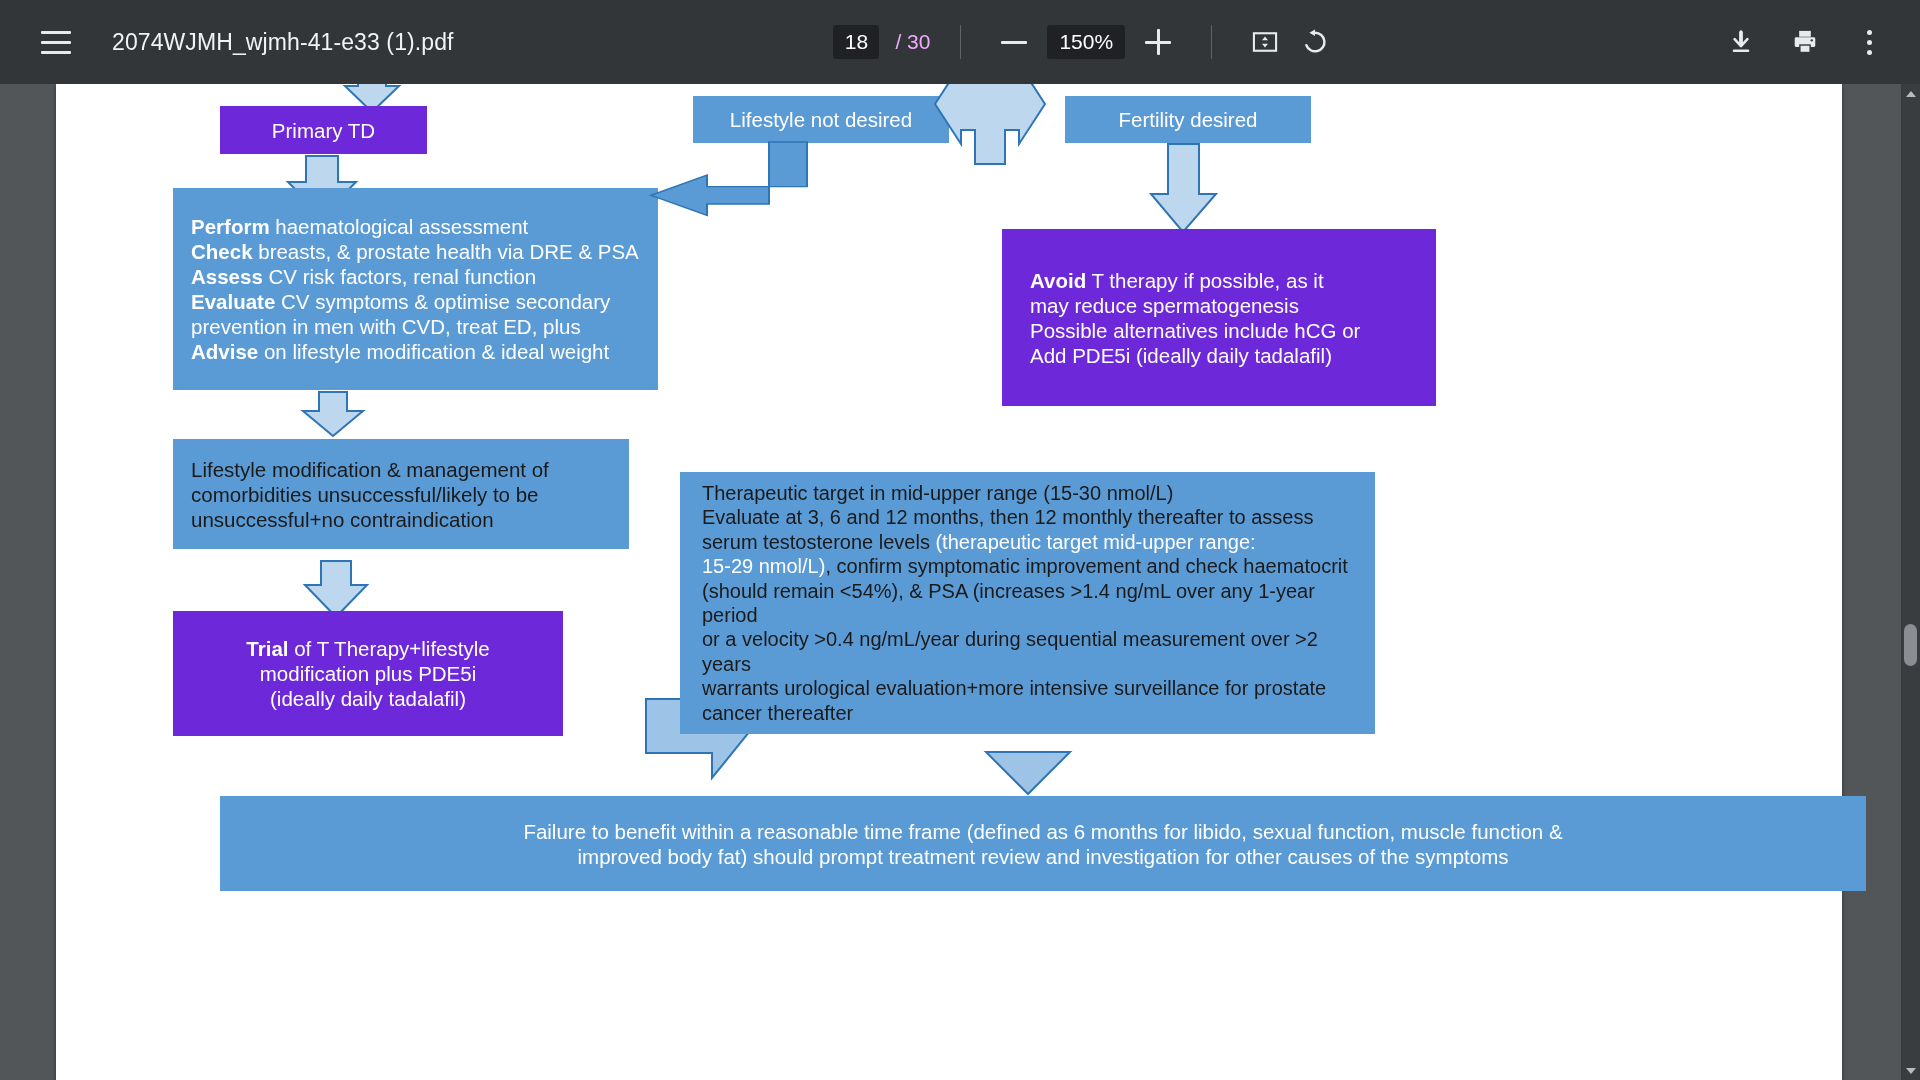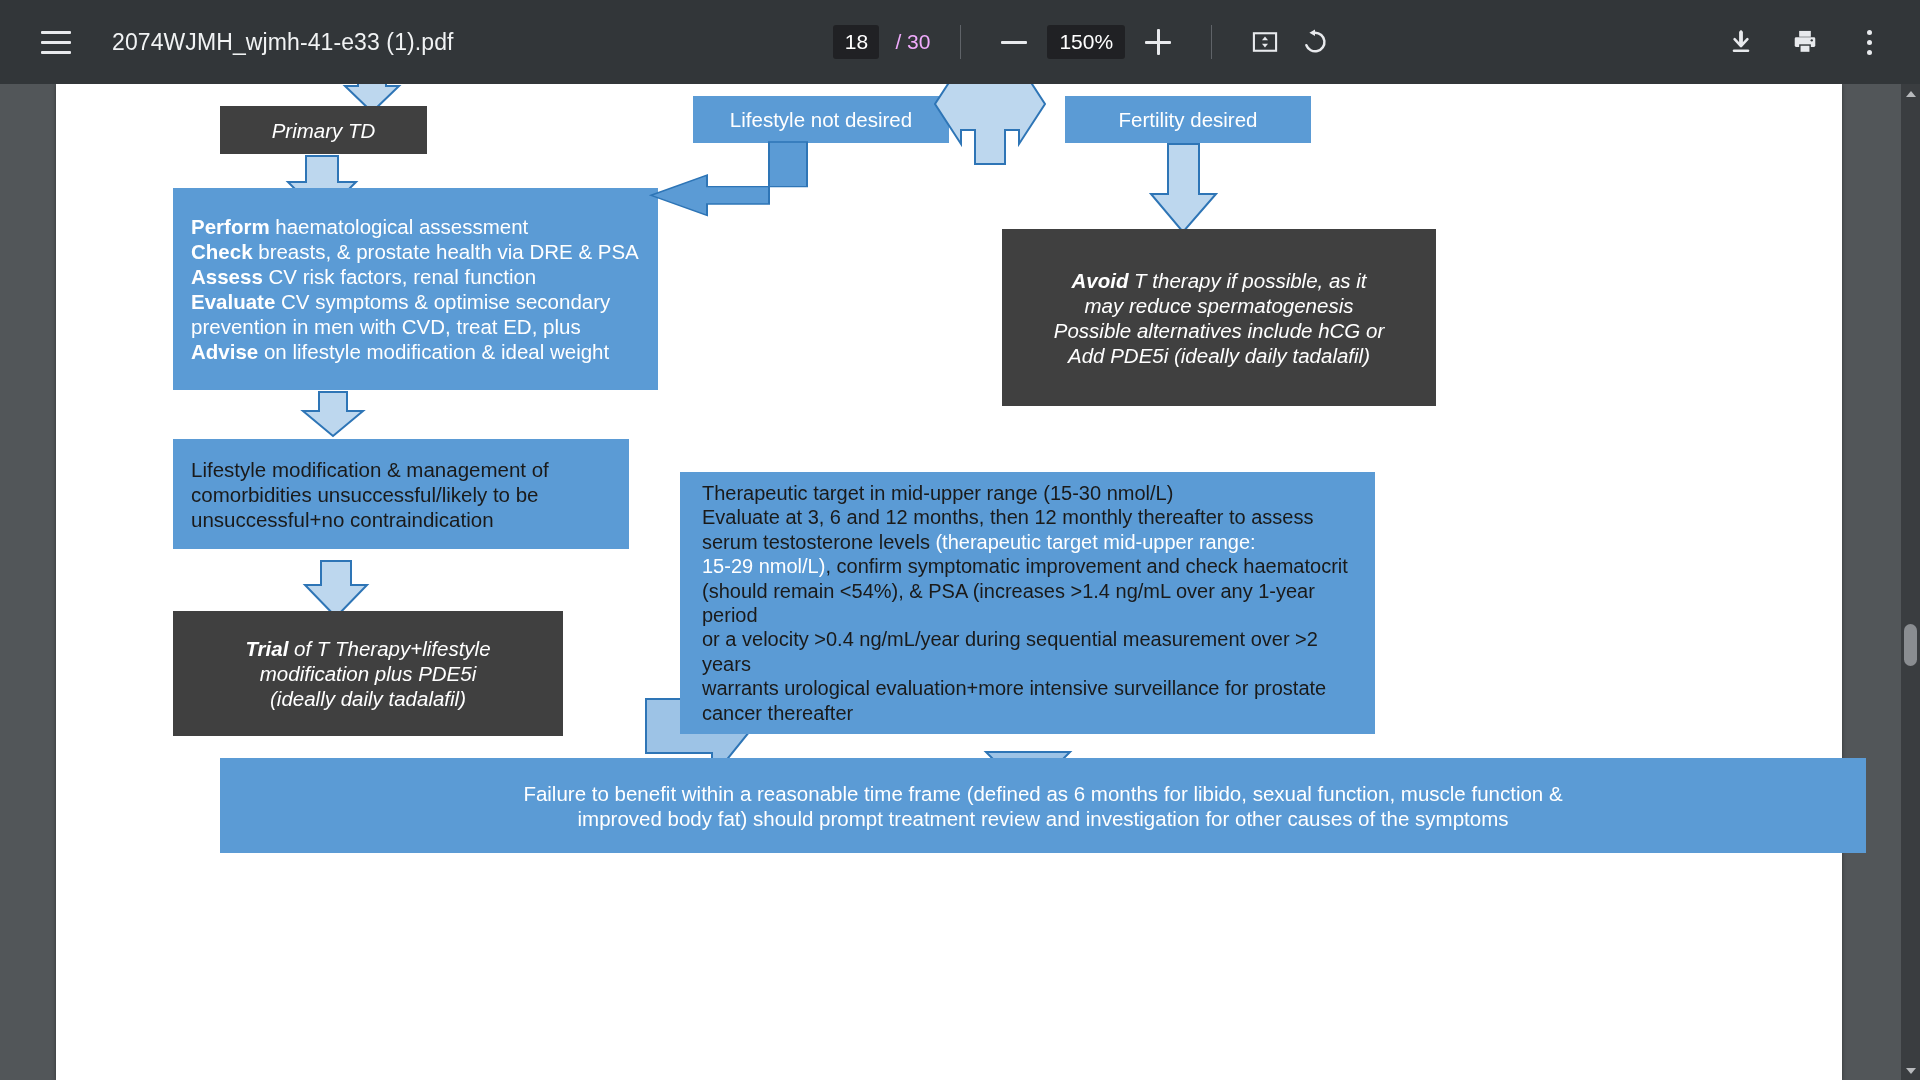--- a/index.html
+++ b/index.html
@@ -88,21 +88,21 @@
   }
 
   
   .box {
     position: absolute;
     display: flex; align-items: center;
     font-size: 20.5px; line-height: 1.22;
   }
   .box .inner { width: 100%; }
   .blue  { background: #5b9bd5; color: #ffffff; }
-  .red   { background: #404040; color: #ffffff; font-style: italic; }
+  .red   { background: #6d28d9; color: #ffffff; }
   .blue-dark-text { background: #5b9bd5; color: #1a1a1a; }
   .center-txt { text-align: center; justify-content: center; }
   b { font-weight: bold; }
   .wt { color: #ffffff; }
 
   .arrow-svg { position: absolute; overflow: visible; }
 </style>
 </head>
 <body>
 
@@ -241,21 +241,21 @@
       </svg>
 
       <svg class="arrow-svg" style="left:595px; top:58px;" width="170" height="90">
         <polygon points="118,0 156,0 156,62 56,62 56,46 0,74 56,102 56,86 118,86" fill="#5b9bd5" stroke="#2e75b6" stroke-width="2" transform="scale(1,0.72)"></polygon>
       </svg>
 
       <svg class="arrow-svg" style="left:1093px; top:60px;" width="72" height="90">
         <polygon points="19,0 50,0 50,50 67,50 34,88 2,50 19,50" fill="#bdd7ee" stroke="#2e75b6" stroke-width="2"></polygon>
       </svg>
 
-      <div class="box red" style="left:946px; top:145px; width:434px; height:177px; padding:16px 28px;text-align:center;">
+      <div class="box red" style="left:946px; top:145px; width:434px; height:177px; padding:16px 28px;">
         <div class="inner">
           <div><b>Avoid</b><span> T therapy if possible, as it</span></div>
           <div>may reduce spermatogenesis</div>
           <div>Possible alternatives include hCG or</div>
           <div>Add PDE5i (ideally daily tadalafil)</div>
         </div>
       </div>
 
       <div class="box blue-dark-text" style="left:624px; top:388px; width:695px; height:262px; padding:0 22px; font-size:20px;">
         <div class="inner">
@@ -267,21 +267,21 @@
           <div>or a velocity &gt;0.4 ng/mL/year during sequential measurement over &gt;2 years</div>
           <div>warrants urological evaluation+more intensive surveillance for prostate</div>
           <div>cancer thereafter</div>
         </div>
       </div>
 
       <svg class="arrow-svg" style="left:930px; top:668px;" width="86" height="44">
         <polygon points="0,0 84,0 42,42" fill="#9dc3e6" stroke="#2e75b6" stroke-width="2"></polygon>
       </svg>
 
-      <div class="box blue center-txt" style="left:164px; top:674px; width:1646px; height:95px; padding:0 22px;">
+      <div class="box blue center-txt" style="left:164px; top:712px; width:1646px; height:95px; padding:0 22px;">
         <div class="inner">
           <div>Failure to benefit within a reasonable time frame (defined as 6 months for libido, sexual function, muscle function &amp;</div>
           <div>improved body fat) should prompt treatment review and investigation for other causes of the symptoms</div>
         </div>
       </div>
 
     </div>
   </div>
 </div>
 

